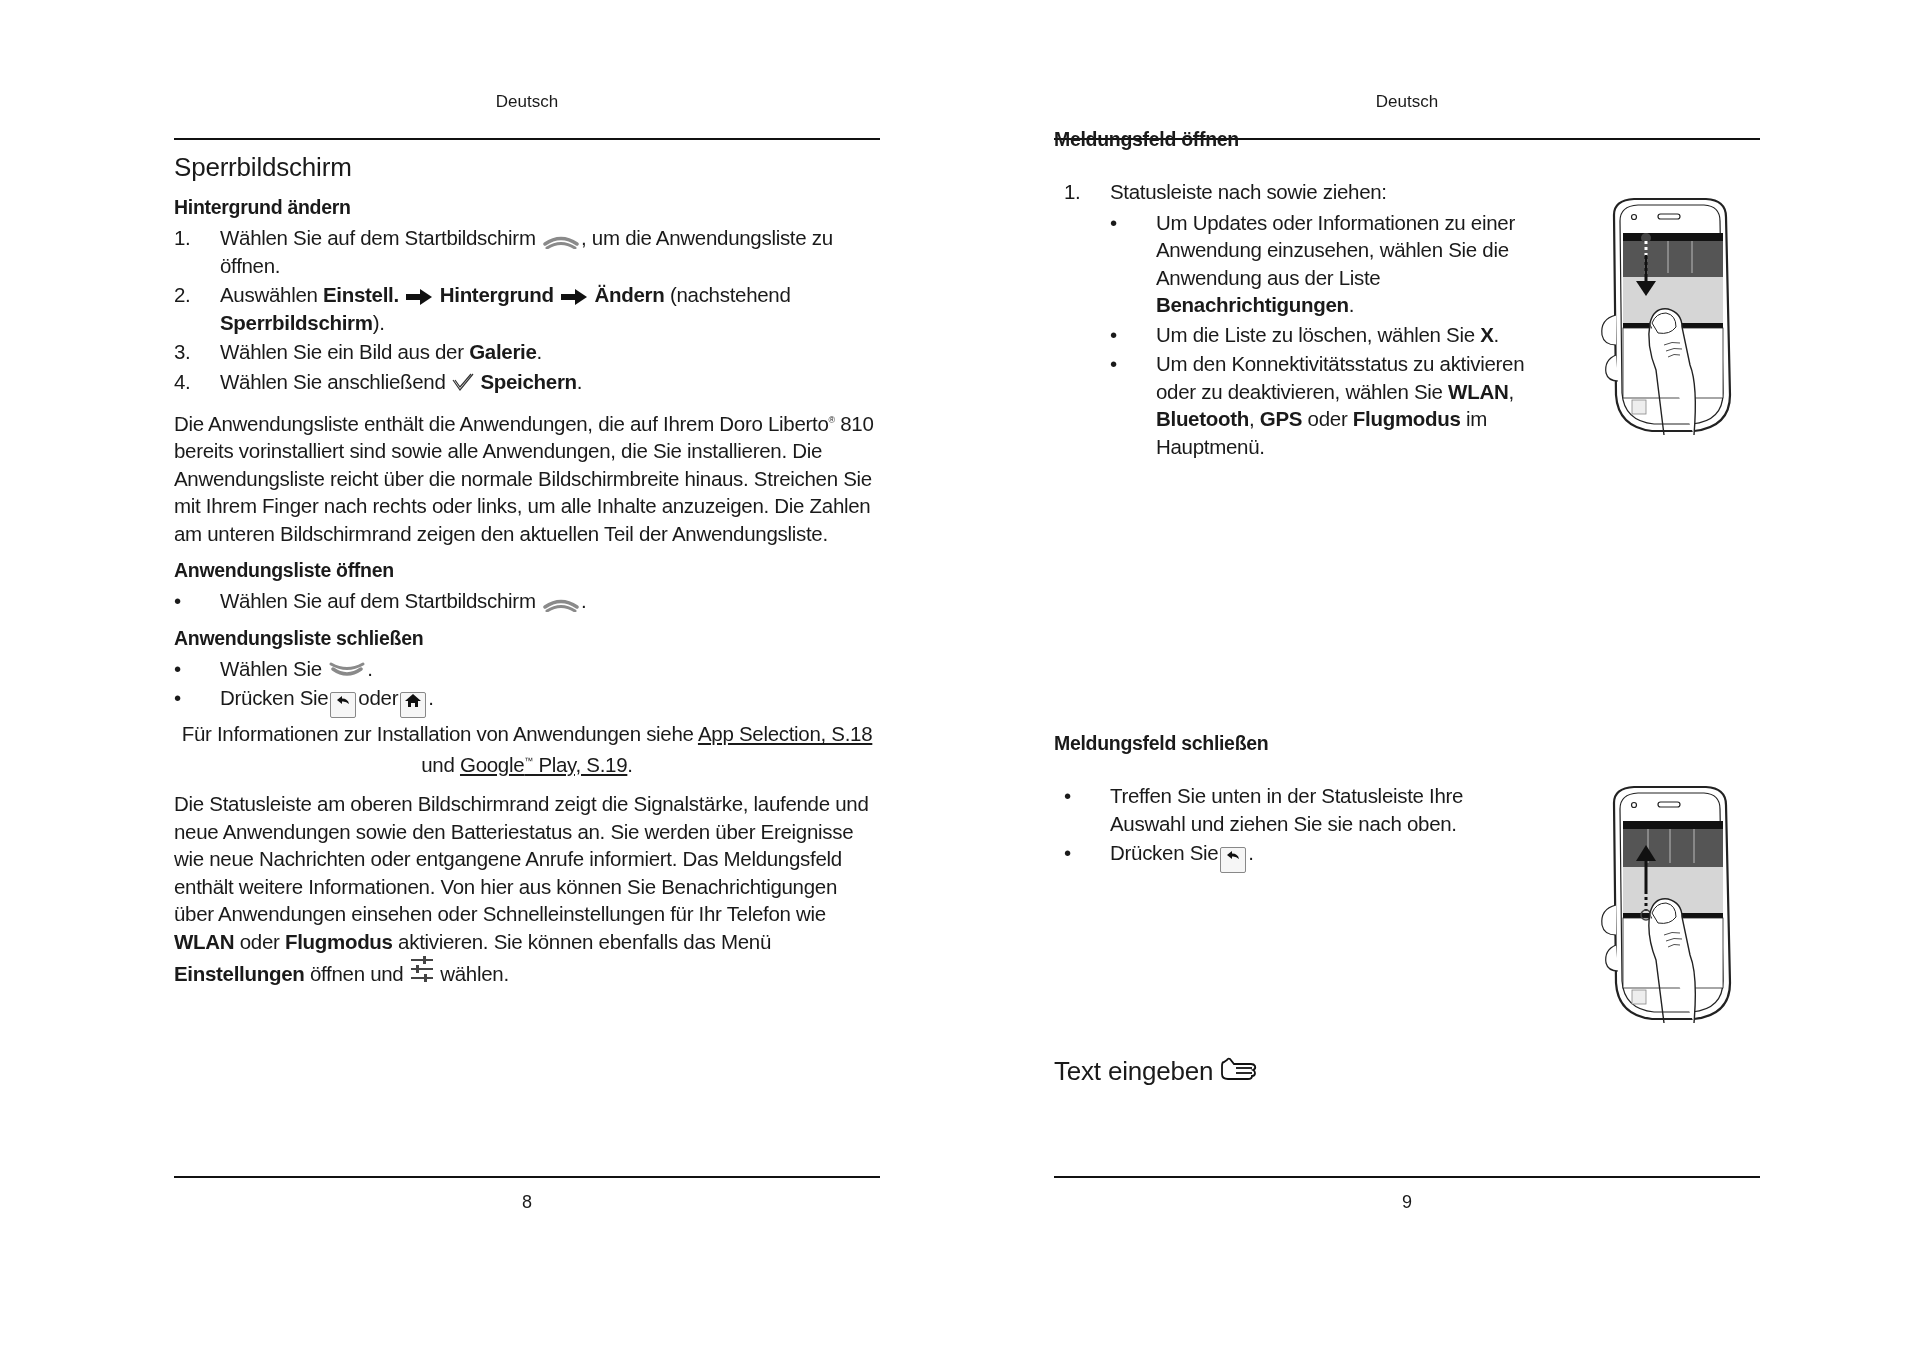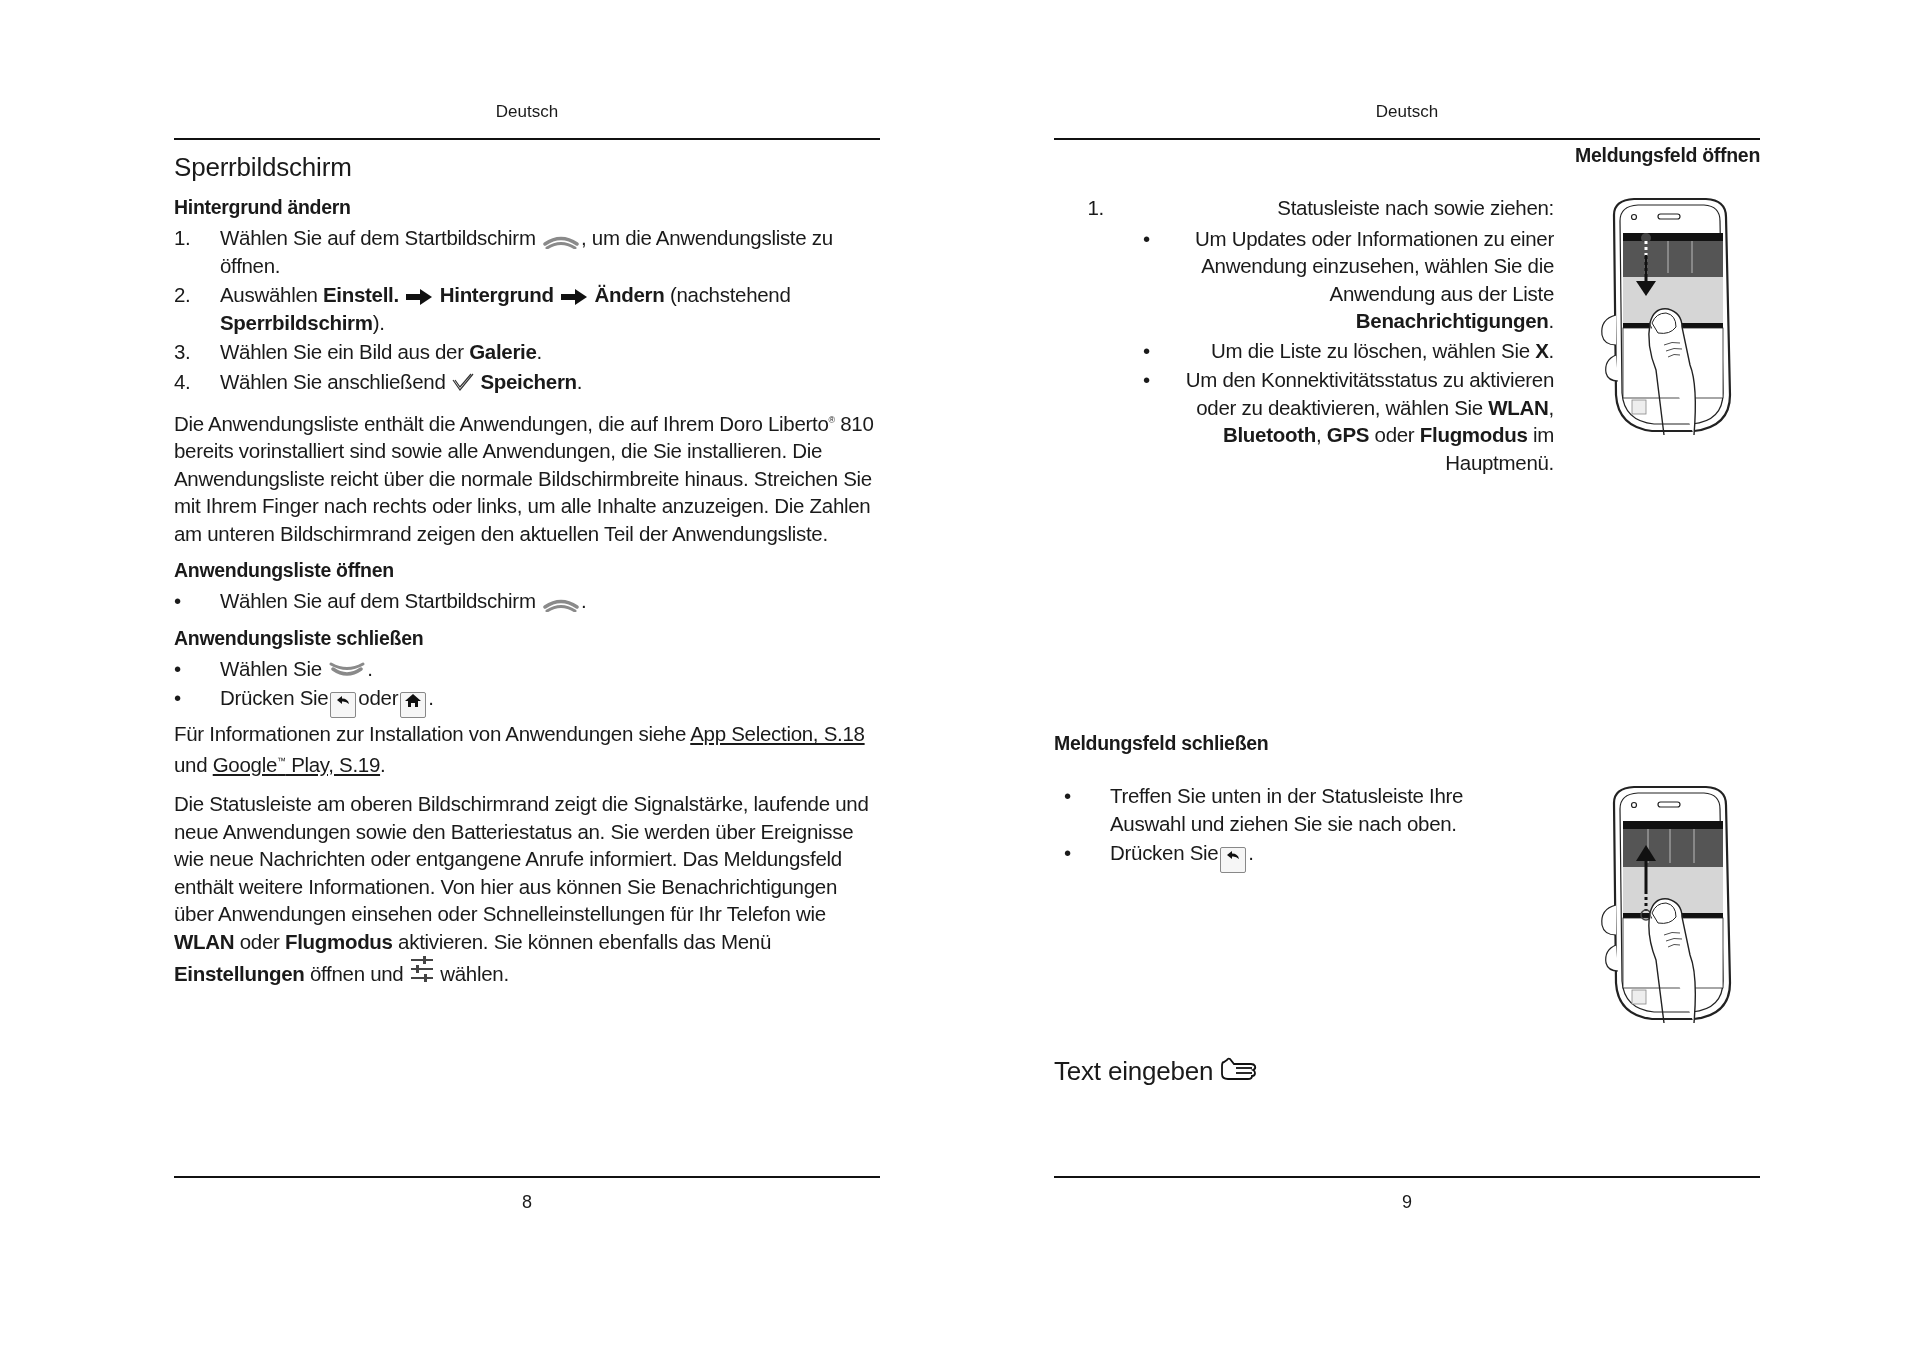--- a/index.html
+++ b/index.html
@@ -1,21 +1,21 @@
 <!DOCTYPE html>
 <html><head>
 <meta charset="utf-8">
 <style>
   html,body{margin:0;padding:0;background:#ffffff;}
   body{width:1920px;height:1358px;position:relative;overflow:hidden;
        font-family:"Liberation Sans Narrow","Liberation Sans",sans-serif;color:#1a1a1a;}
   .page{position:absolute;top:0;width:706px;}
   #page-left{left:174px;}
   #page-right{left:1054px;}
-  .running-head{position:absolute;top:102px;left:0;width:706px;text-align:center;font-size:17px;}
+  .running-head{position:absolute;top:92px;left:0;width:706px;text-align:center;font-size:17px;}
   .rule{position:absolute;left:0;width:706px;height:2px;background:#111;}
   .rule.top{top:138px;}
   .rule.bottom{top:1176px;}
   .folio{position:absolute;top:1192px;left:0;width:706px;text-align:center;font-size:18px;}
   .content{position:absolute;top:150px;left:0;width:706px;font-size:20.5px;line-height:27.5px;letter-spacing:-0.3px;}
   h2{font-size:26px;font-weight:normal;margin:0;line-height:34px;letter-spacing:-0.2px;}
   h3{font-size:19.5px;font-weight:bold;margin:10px 0 4px 0;line-height:26px;}
   p{margin:0;}
   b{font-weight:bold;}
   ol,ul{list-style:none;margin:4px 0 0 0;padding:0;}
@@ -107,21 +107,21 @@
         </li>
         <li>
           <span class="marker">•</span>
           <span>Drücken Sie</span><span class="keybox"><svg width="18" height="16" viewBox="0 0 18 16">
                 <path d="M3 7 L8 3 V5.5 Q14 5.5 15 11 Q12 8 8 8.5 V11 Z" fill="#111"></path>
               </svg></span><span>oder</span><span class="keybox"><svg width="18" height="16" viewBox="0 0 18 16">
                 <path d="M9 1 L17 8 H14 V14 H11 V10 H7 V14 H4 V8 H1 Z" fill="#111"></path>
               </svg></span><span>.</span>
         </li>
       </ul>
-      <p style="margin-top:2px;">
+      <p style="margin-top:2px;text-align:center;">
         <span>Für Informationen zur Installation von Anwendungen siehe</span>
         <a class="xref">App Selection, S.18</a>
         <span>und</span>
         <a class="xref"><span>Google</span><sup>™</sup><span> Play, S.19</span></a><span>.</span>
       </p>
     </div>
 
     <div class="section">
       <p>
         <span>Die Statusleiste am oberen Bildschirmrand zeigt die Signalstärke, laufende und neue Anwendungen sowie den Batteriestatus an. Sie werden über Ereignisse wie neue Nachrichten oder entgangene Anrufe informiert. Das Meldungsfeld enthält weitere Informationen. Von hier aus können Sie Benachrichtigungen über Anwendungen einsehen oder Schnelleinstellungen für Ihr Telefon wie</span>
@@ -149,21 +149,21 @@
   </div>
 
   <div class="rule bottom"></div>
   <div class="folio">8</div>
 </div>
 
 <div class="page" id="page-right">
   <div class="running-head">Deutsch</div>
   <div class="rule top"></div>
 
-  <div class="content" style="top:142px;text-align:right;">
+  <div class="content" style="top:126px;">
     <h3 style="margin-top:0;">Meldungsfeld öffnen</h3>
     <div style="width:500px;margin-top:26px;">
       <ol style="margin-left:10px;">
         <li>
           <span class="marker">1.</span>
           <span>Statusleiste nach sowie ziehen:</span>
           <ul style="margin-top:3px;">
             <li>
               <span class="marker">•</span>
               <span>Um Updates oder Informationen zu einer Anwendung einzusehen, wählen Sie die Anwendung aus der Liste</span>

